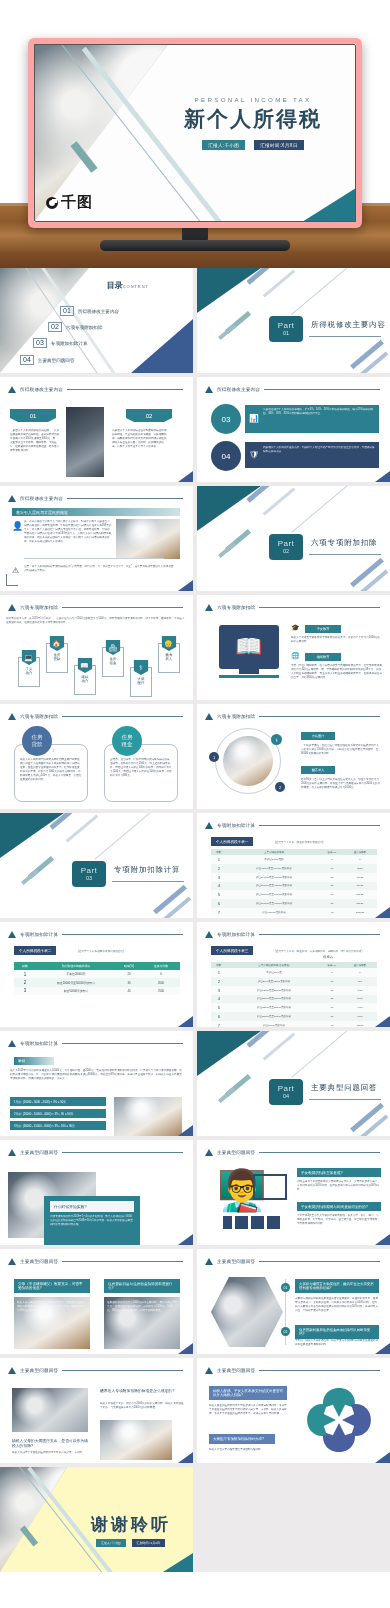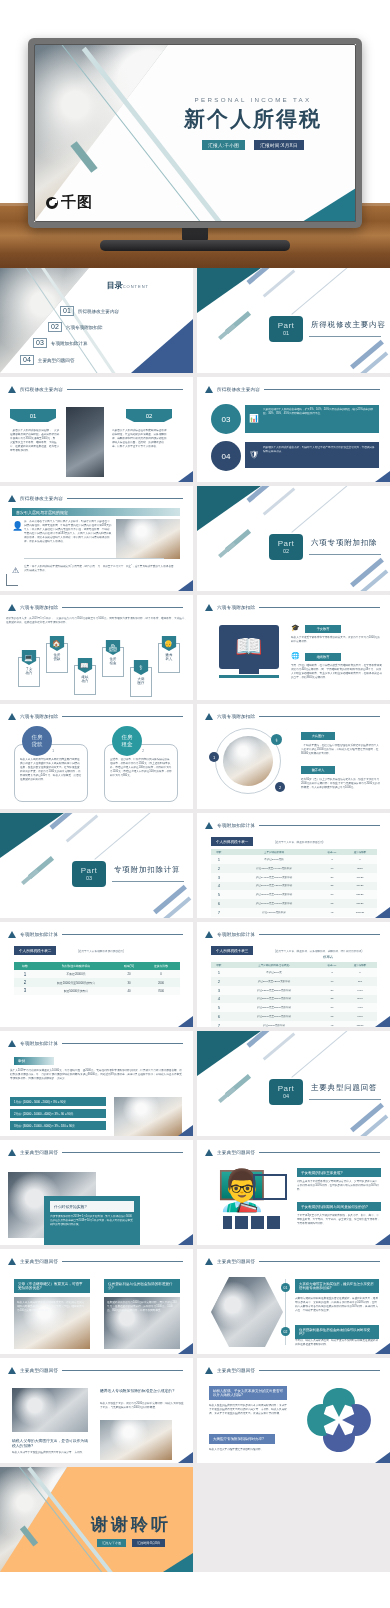--- a/index.html
+++ b/index.html
@@ -27,21 +27,21 @@
   }
   .hero-desk:before {
     content:"";
     position:absolute; left:0; top:0; width:100%; height:3px;
     background:rgba(255,255,255,.18);
   }
   .tv-frame {
     position: absolute;
     left: 28px; top: 38px;
     width: 334px; height: 190px;
-    background: #737373;
+    background: #fca5a5;
     border-radius: 6px;
     padding: 6px;
     box-shadow: 0 4px 12px rgba(0,0,0,.35);
   }
   .tv-frame:after {
     content:"";
     position:absolute; left:6px; top:6px; right:6px; bottom:6px;
     border:1px solid #555; border-radius:2px; pointer-events:none;
   }
   .tv-stand-neck {
@@ -241,21 +241,21 @@
   table.taxp tr:nth-child(even) td { background:#eef5f2; }
   table.taxp tr:nth-child(odd) td { background:#f9fcfb; }
   table.taxp td.lvl { font-size:4.2px; color:#3a5a6a; }
 
   .hexphoto {
     position:absolute;
     clip-path: polygon(25% 0,75% 0,100% 50%,75% 100%,25% 100%,0 50%);
   }
 
   
-  .thanks { position:relative; width:193px; height:105px; background:#fdba74; overflow:hidden; }
+  .thanks { position:relative; width:193px; height:105px; background:#fef9c3; overflow:hidden;font-family:Liberation Mono, monospace; }
   .thanks-title { position:absolute; right:22px; top:46px; font-size:17px; color:#2c4a5e; font-weight:bold; letter-spacing:3px;}
   .thanks-tags { position:absolute; right:28px; top:72px; display:flex; gap:6px; }
   .thanks-tags span { font-size:3px; color:#fff; padding:2px 5px; }
   .corner-teal-sm { position:absolute; right:0; bottom:0; width:30px; height:19px; background:#23788a; clip-path:polygon(100% 0,100% 100%,0 100%); }
 </style>
 </head>
 <body>
 
 <div class="hero">
   <div class="hero-desk"></div>

